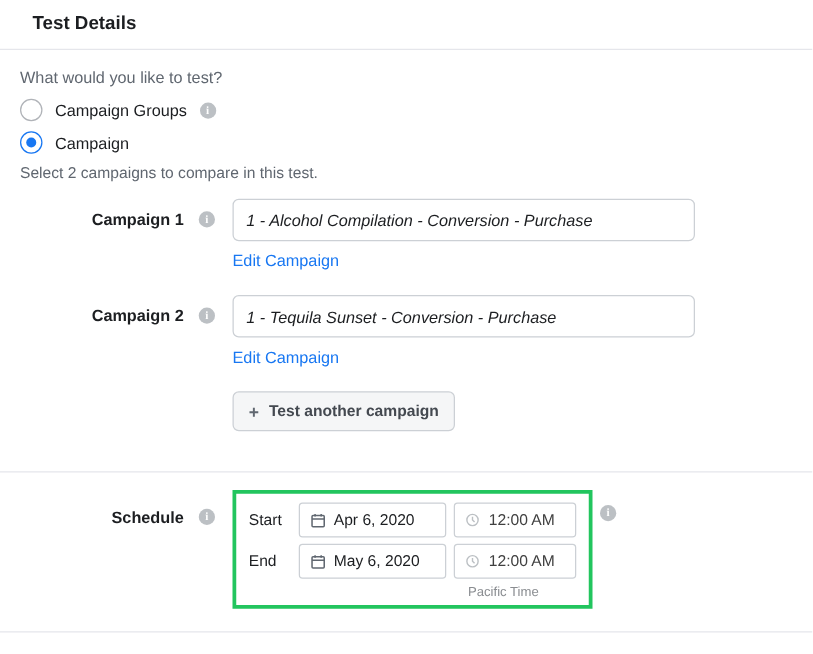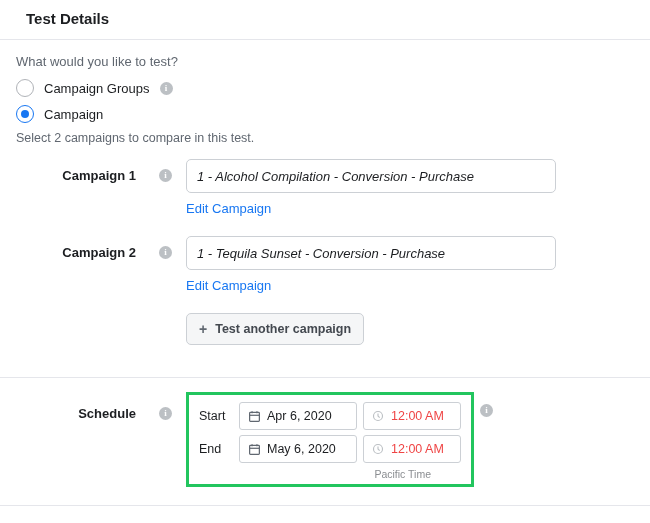--- a/index.html
+++ b/index.html
@@ -69,21 +69,21 @@
     width: 170px;
     text-align: right;
     padding-top: 9px;
     padding-right: 14px;
     font-weight: 700;
     font-size: 13px;
     color: #1c1e21;
     display: flex;
     align-items: center;
     justify-content: flex-end;
-    gap: 23px;
+    gap: 12px;
   }
   .field-body { flex: 1; }
   .text-input {
     width: 370px;
     height: 34px;
     border: 1px solid #ccd0d5;
     border-radius: 5px;
     padding: 0 10px;
     font-size: 13px;
     color: #1c1e21;
@@ -130,21 +130,21 @@
     border: 1px solid #ccd0d5;
     border-radius: 3px;
     background: #fff;
     display: flex;
     align-items: center;
     padding: 0 8px;
     gap: 6px;
     font-size: 12.5px;
   }
   .date-input { width: 118px; color: #1c1e21; }
-  .time-input { width: 98px; color: #ef4444; }
+  .time-input { width: 98px; color: #404040; }
   .cal-icon, .clock-icon {
     width: 13px; height: 13px;
     display: inline-flex;
   }
   .cal-svg { fill: none; stroke: #606770; stroke-width: 1.5; }
   .clock-svg { fill: none; stroke: #bcc0c4; stroke-width: 1.5; }
   .tz {
     font-size: 10.5px;
     color: #8a8d91;
     text-align: right;

